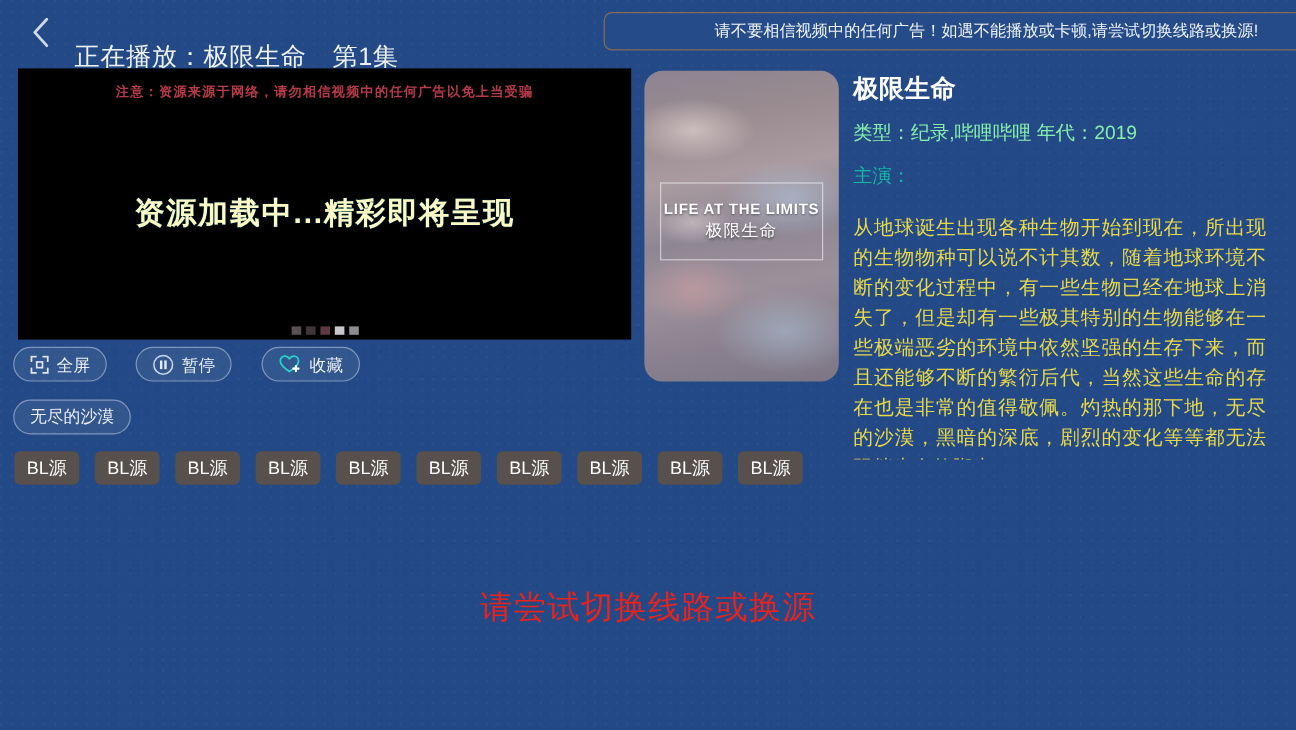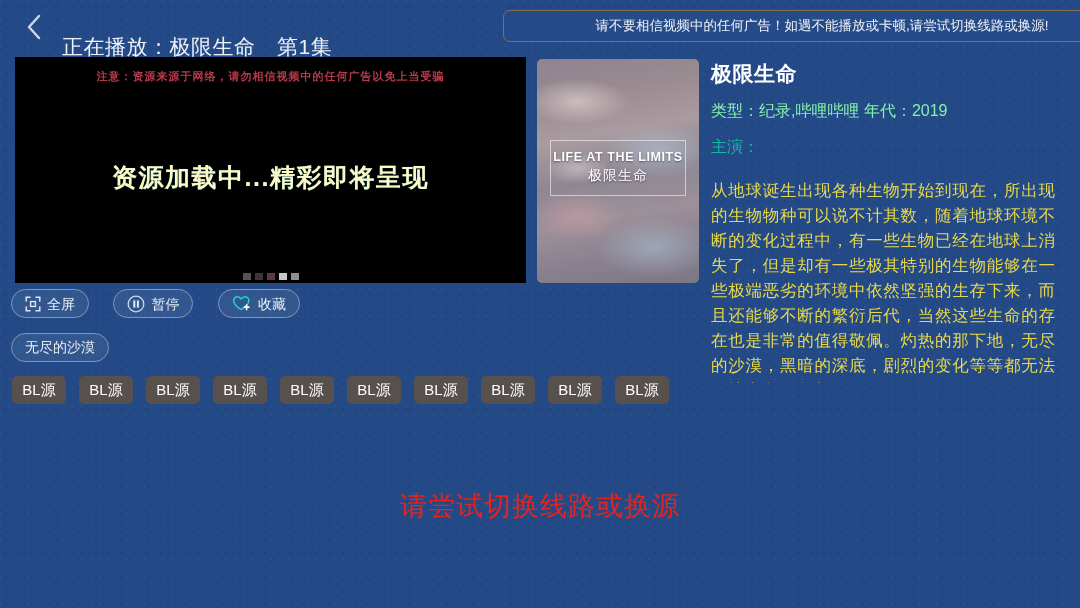--- a/index.html
+++ b/index.html
@@ -95,22 +95,22 @@
   .tag{
     display:inline-flex;align-items:center;justify-content:center;
     height:28px;min-width:54px;padding:12px 9px;margin-right:13px;
     background:#57504c;border-radius:5px;
     color:#fff;font-size:15px;box-sizing:border-box;
     vertical-align:top;
   }
 
   
   .poster{
-    position:absolute;left:537px;top:59px;width:162px;height:224px;
-    border-radius:5px;overflow:hidden;
+    position:absolute;left:537px;top:59px;width:162px;height:259px;
+    border-radius:15px;overflow:hidden;
     background:linear-gradient(170deg,#8d8390 0%,#9a8c90 18%,#a99ba0 34%,
                #8e8793 52%,#9c9099 68%,#8a8190 84%,#7d7684 100%);
   }
   .poster .cloudA{position:absolute;left:-10%;top:8%;width:70%;height:22%;
     background:radial-gradient(ellipse at center, rgba(220,205,205,.75), transparent 65%);}
   .poster .cloudB{position:absolute;left:40%;top:28%;width:70%;height:26%;
     background:radial-gradient(ellipse at center, rgba(180,200,225,.55), transparent 68%);}
   .poster .cloudC{position:absolute;left:-5%;top:58%;width:60%;height:24%;
     background:radial-gradient(ellipse at center, rgba(210,160,165,.55), transparent 66%);}
   .poster .cloudD{position:absolute;left:35%;top:70%;width:75%;height:28%;

